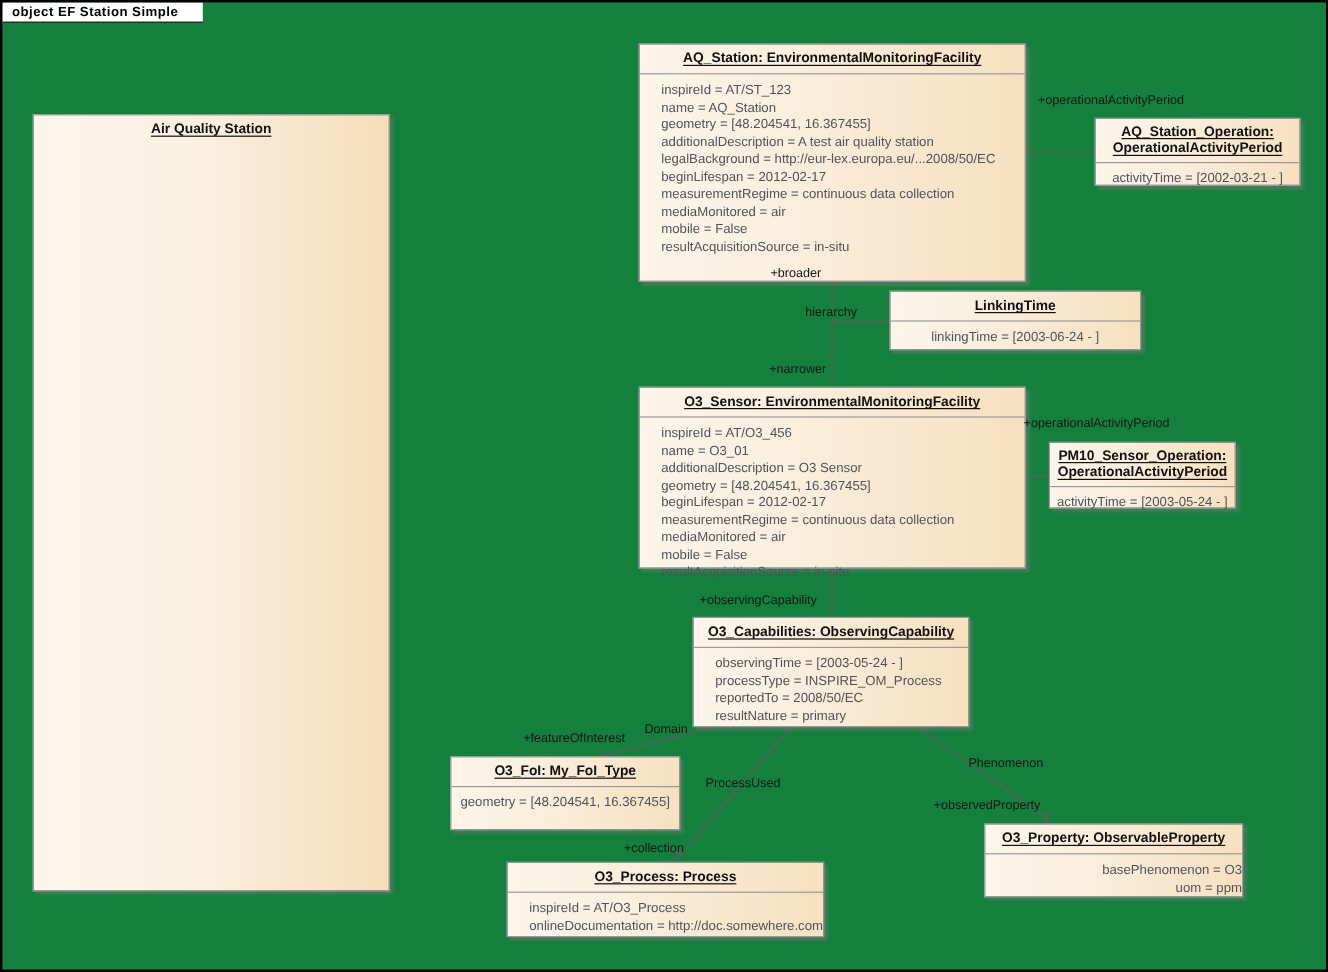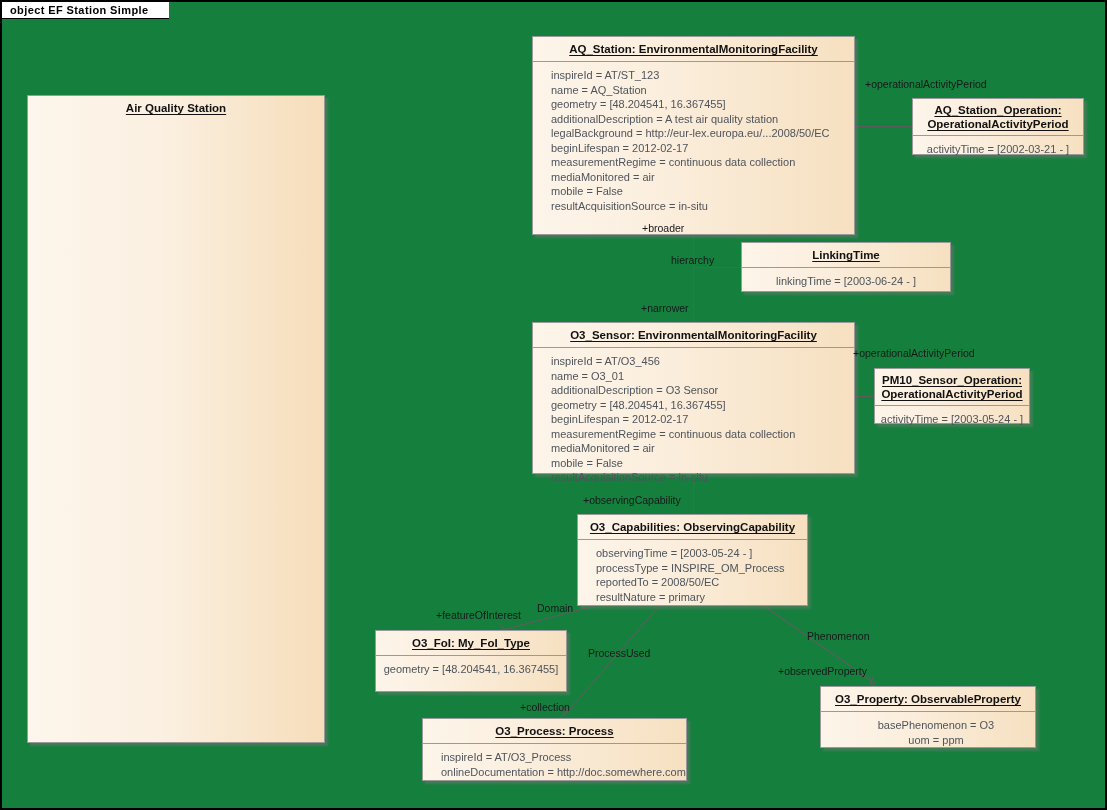--- a/index.html
+++ b/index.html
@@ -110,21 +110,21 @@
   #node-o3-process      { left: 420px; top: 716px; width: 265px; height: 63px;  }
   #node-o3-property     { left: 818px; top: 684px; width: 216px; height: 62px;  }
 
   #node-aq-station-op .hdr,
   #node-pm10-sensor-op .hdr { line-height: 14px; padding: 4px 4px; }
   #node-aq-station-op .body,
   #node-pm10-sensor-op .body,
   #node-linking-time .body,
   #node-o3-foi .body,
   #node-o3-property .body { padding-left: 0; text-align: center; }
-  #node-o3-property .body { padding-left: 16px; text-align: center; }
+  #node-o3-property .body { padding-left: 16px; text-align: right; }
 
   
   .line {
     position: absolute;
     background: #5d5d5d;
     z-index: 2;
   }
   .line.h { height: 1px; }
   .line.v { width: 1px; }
 

